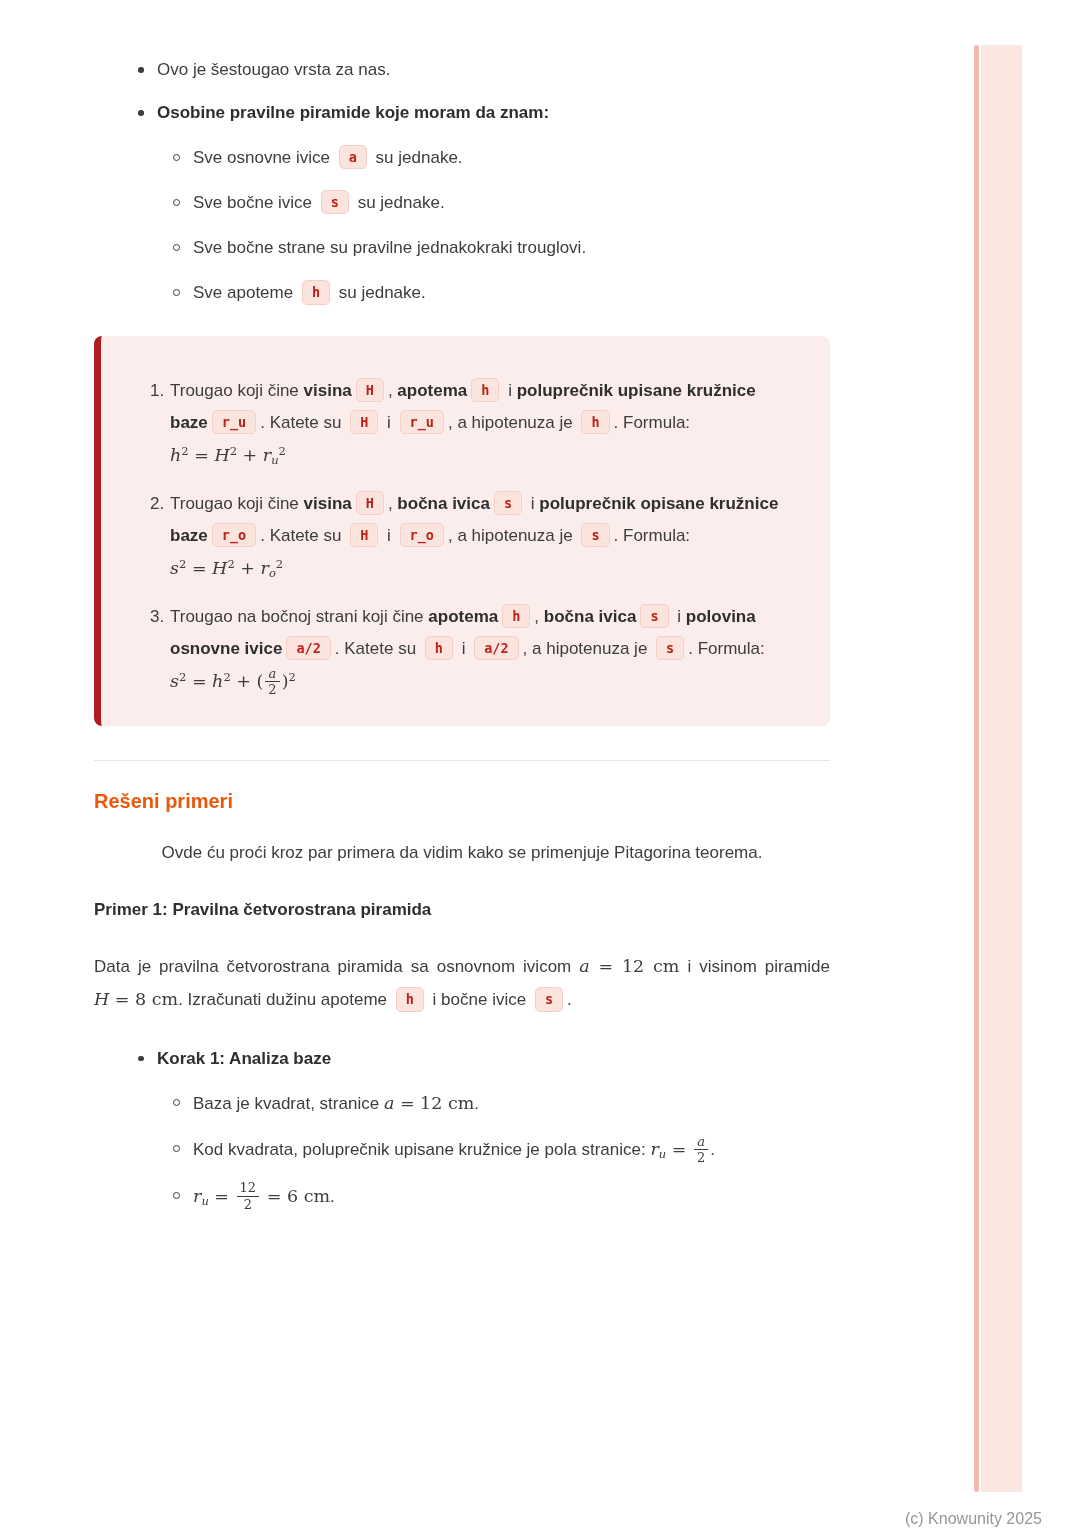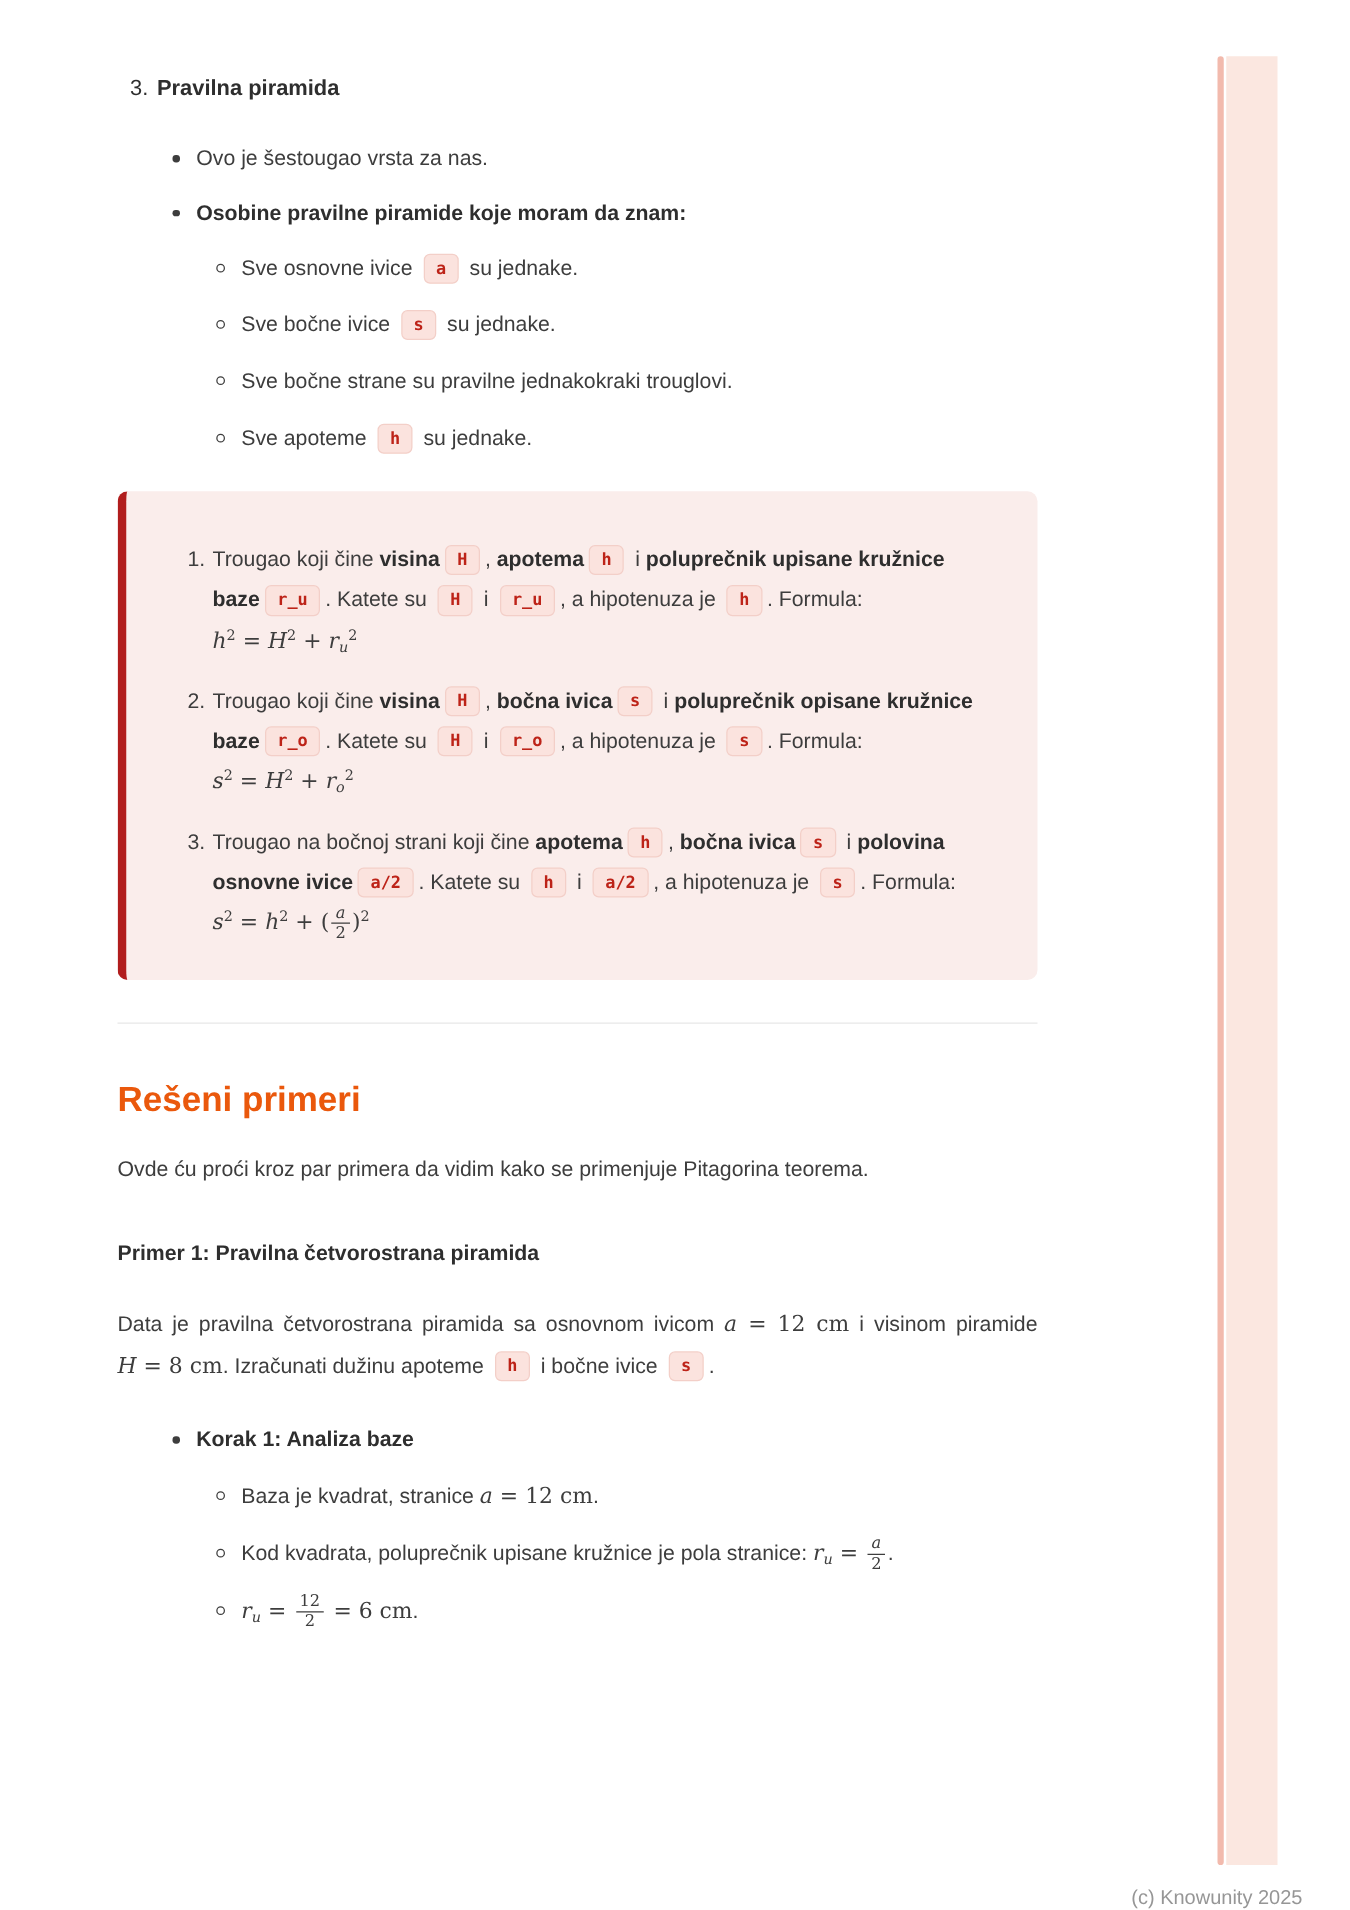--- a/index.html
+++ b/index.html
@@ -59,42 +59,39 @@
   .callout { margin-top:26px; background:var(--callout-bg,#faedeb);
     border-left:7px solid var(--accent-red,#b11d1d); border-radius:8px;
     padding:24px 34px 28px 36px; }
   .callout-intro { text-align:justify; margin-bottom:10px; }
   ol.clist { list-style:none; }
   ol.clist > li { position:relative; padding-left:33px; margin-top:15px; }
   .onum { position:absolute; left:13px; }
 
   .divider { border:none; border-top:1px solid var(--divider,#e7e7e7); margin:34px 0 0 0; }
 
-  .examples-head { font-size:28px; font-weight:bold; color:var(--heading-orange,#ea580c);
-    margin-top:44px; margin-bottom:24px; line-height:1.2; }
-  .lead { margin-bottom:35px; }
+  .examples-head { font-size:20px; font-weight:bold; color:var(--heading-orange,#ea580c);
+    margin-top:28px; margin-bottom:24px; line-height:1.2; }
+  .lead { margin-bottom:24px;text-align:center; }
   .primer-head { font-size:17px; font-weight:bold; color:#2e2e2e; margin-bottom:24px; }
   .problem { text-align:justify; margin-bottom:26px; }
 
   .footer { position:absolute; left:905px; top:1510px; font-size:16px;
     color:var(--footer-text,#969696); z-index:3; }
 </style>
 </head>
 <body>
 
 <div class="page">
 
   <div class="edge-line"></div>
   <div class="edge-band"></div>
 
   <main class="content">
 
-    <h3 class="sec-head">
-      <span class="sec-num">3.</span><span class="sec-title">Pravilna piramida</span>
-    </h3>
 
     <ul class="l1">
       <li>
         <span class="dot"></span>
         <span class="li-text">Ovo je šestougao vrsta za nas.</span>
       </li>
       <li>
         <span class="dot"></span>
         <span class="li-text"><span class="b">Osobine pravilne piramide koje moram da znam:</span></span>
         <ul class="l2">

